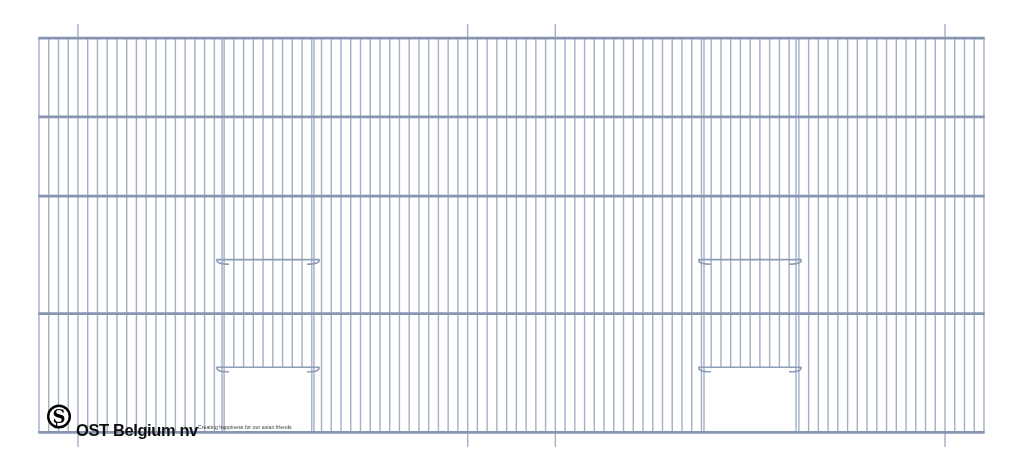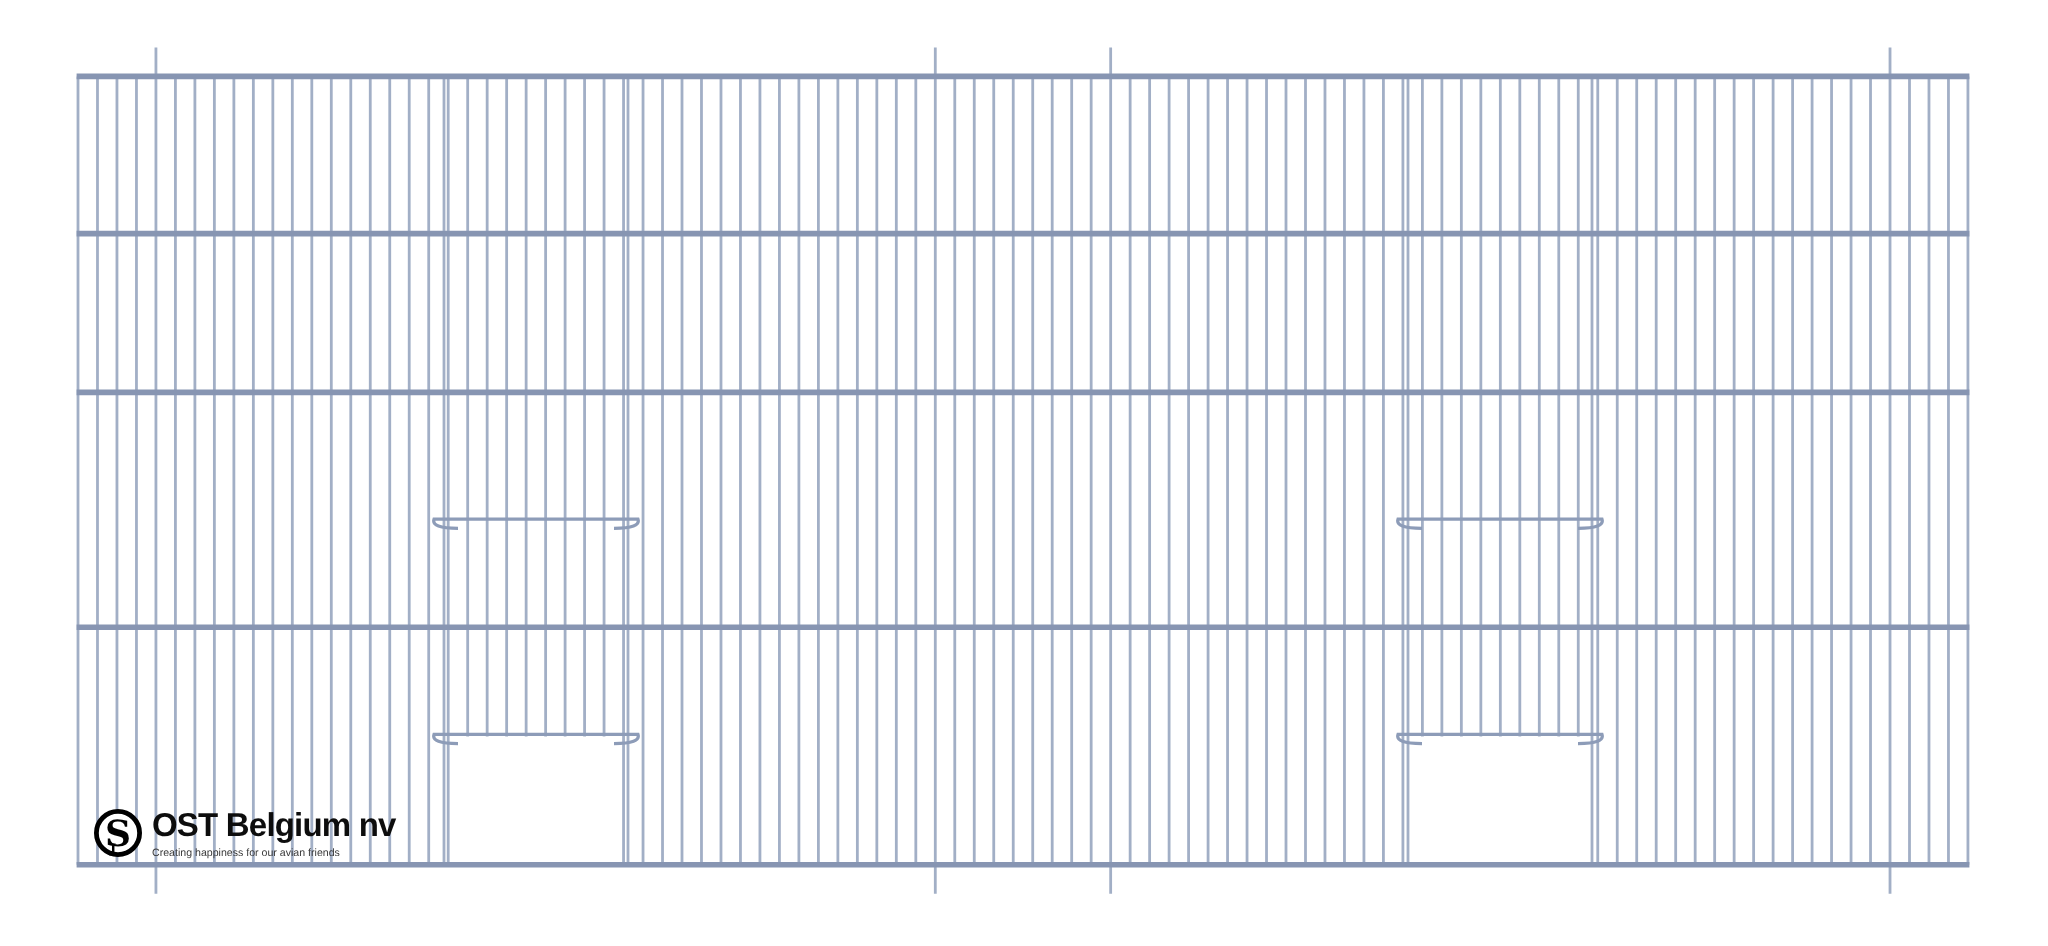--- a/index.html
+++ b/index.html
@@ -11,21 +11,21 @@
     font-family:"Liberation Sans", sans-serif;
   }
   #drawing-svg{position:absolute;left:0;top:0;}
   .logo{
     position:absolute;
     left:45px;top:402px;
     display:flex;
     align-items:flex-start;
     gap:3px;
   }
-  .brand-block{display:flex;flex-direction:column;margin-top:3px;}
+  .brand-block{display:flex;flex-direction:row;margin-top:20px;}
   .brand-name{
     font-weight:bold;
     font-size:16.5px;
     letter-spacing:-0.4px;
     color:#0d0d0d;
     line-height:1.05;
     white-space:nowrap;
   }
   .brand-tagline{
     font-size:5.3px;

